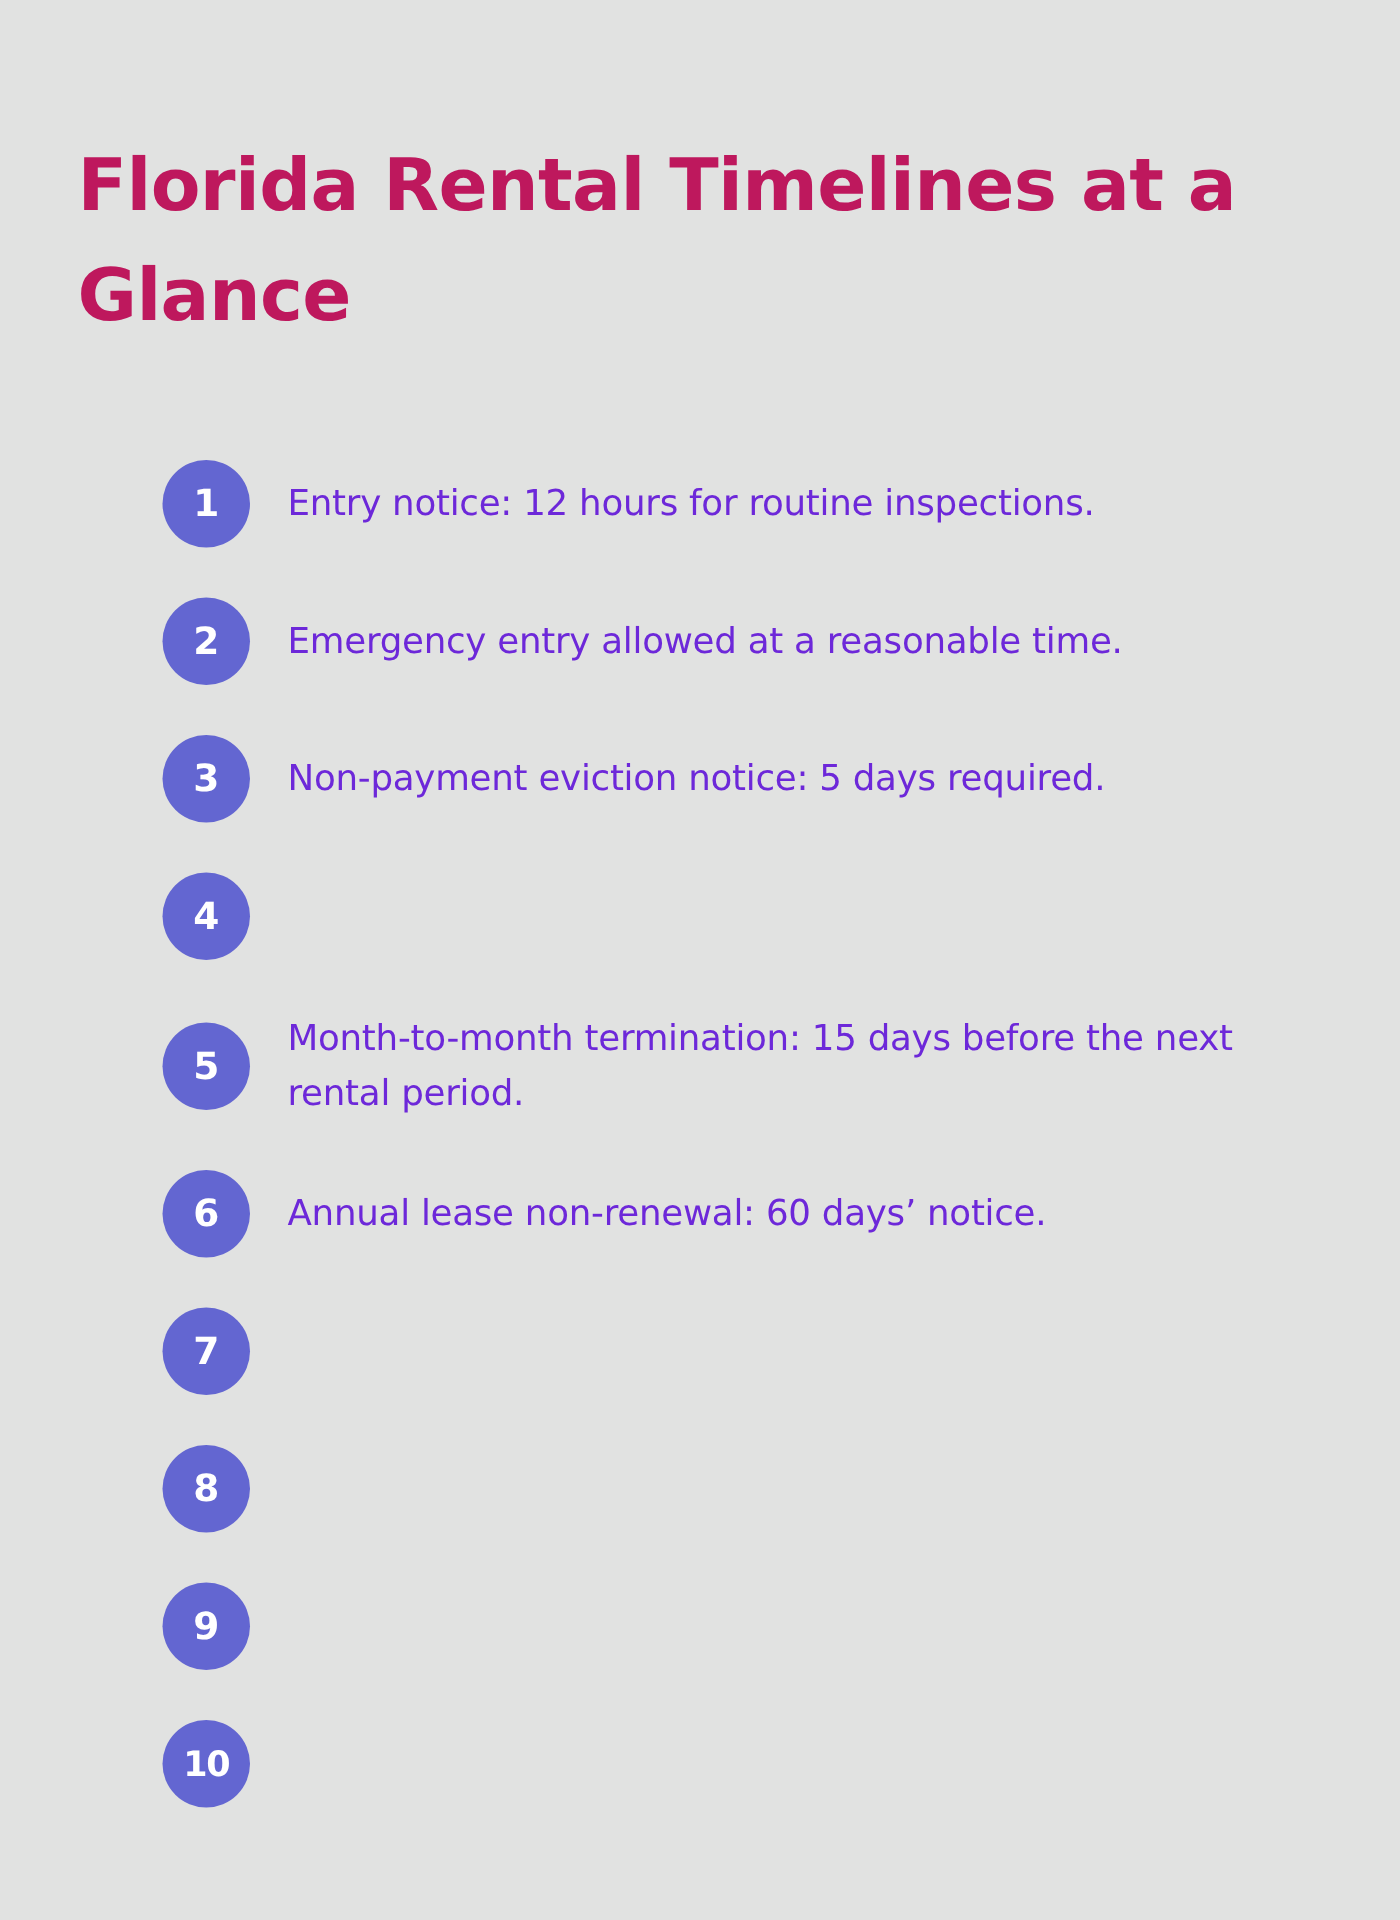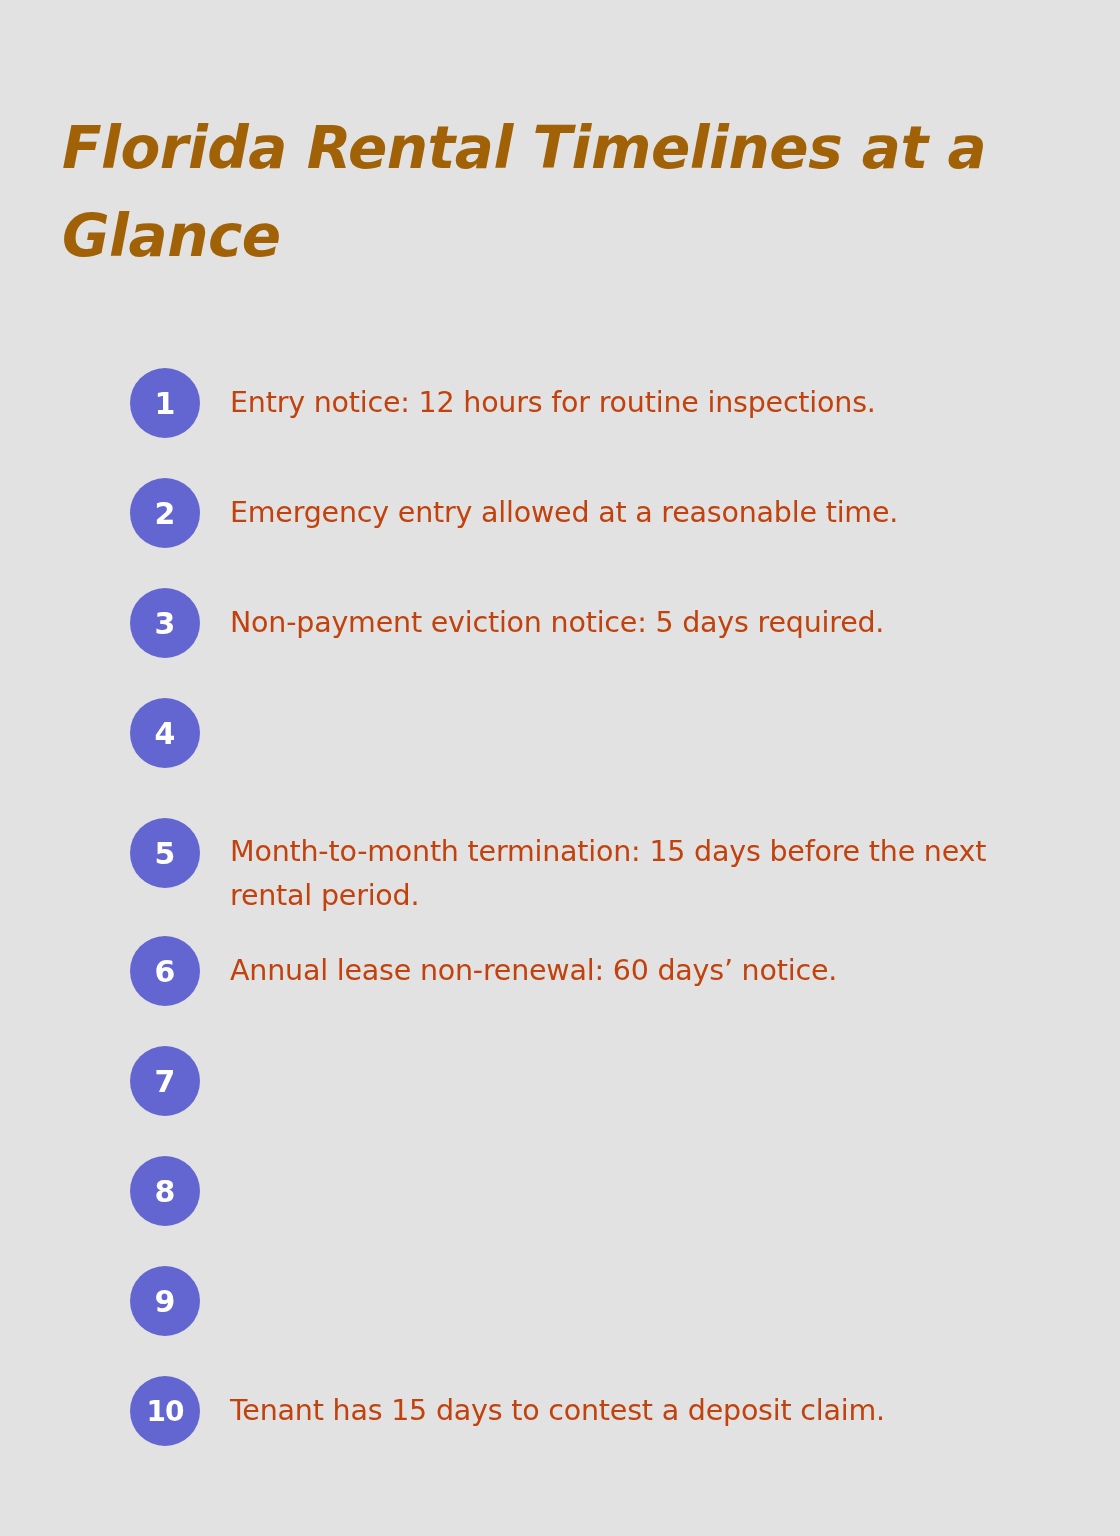--- a/index.html
+++ b/index.html
@@ -12,46 +12,45 @@
     overflow: hidden;
   }
   .title {
     position: absolute;
     left: 62px; top: 104px;
     width: 980px;
     margin: 0;
     font-size: 58px;
     font-weight: bold;
     line-height: 88px;
-    color: #a16207;
+    color: #be185d;
     letter-spacing: -0.5px;
-    font-style: italic;
   }
   .list { position: absolute; left: 0; top: 0; width: 1120px; height: 1536px; }
   .item { position: absolute; left: 130px; width: 920px; height: 70px; }
   .badge {
     position: absolute; left: 0; top: 0;
     width: 70px; height: 70px; border-radius: 50%;
     background: #6366d1;
     color: #fff;
     font-family: "DejaVu Sans", "Liberation Sans", sans-serif;
     font-weight: bold;
     font-size: 30px;
     display: flex; align-items: center; justify-content: center;
   }
   .badge.two { font-size: 28px; letter-spacing: -1px; text-align: right; }
   .text {
     position: absolute; left: 100px;
     font-size: 28.5px;
     line-height: 44px;
-    color: #c2410c;
+    color: #6d28d9;
     letter-spacing: -0.2px;
     white-space: nowrap;
   }
-  .text.multi { white-space: normal; width: 820px; margin-top: 21px; }
+  .text.multi { white-space: normal; width: 820px; }
 </style>
 </head>
 <body>
 
 <h1 class="title">Florida Rental Timelines at a Glance</h1>
 
 <div class="list">
   <div class="item" style="top:368px">
     <div class="badge">1</div>
     <div class="text" style="top:13px">Entry notice: 12 hours for routine inspections.</div>
@@ -79,15 +78,14 @@
     <div class="badge">7</div>
   </div>
   <div class="item" style="top:1156px">
     <div class="badge">8</div>
   </div>
   <div class="item" style="top:1266px">
     <div class="badge">9</div>
   </div>
   <div class="item" style="top:1376px">
     <div class="badge two">10</div>
-    <div class="text" style="top:13px">Tenant has 15 days to contest a deposit claim.</div>
   </div>
 </div>
 
 </body></html>

